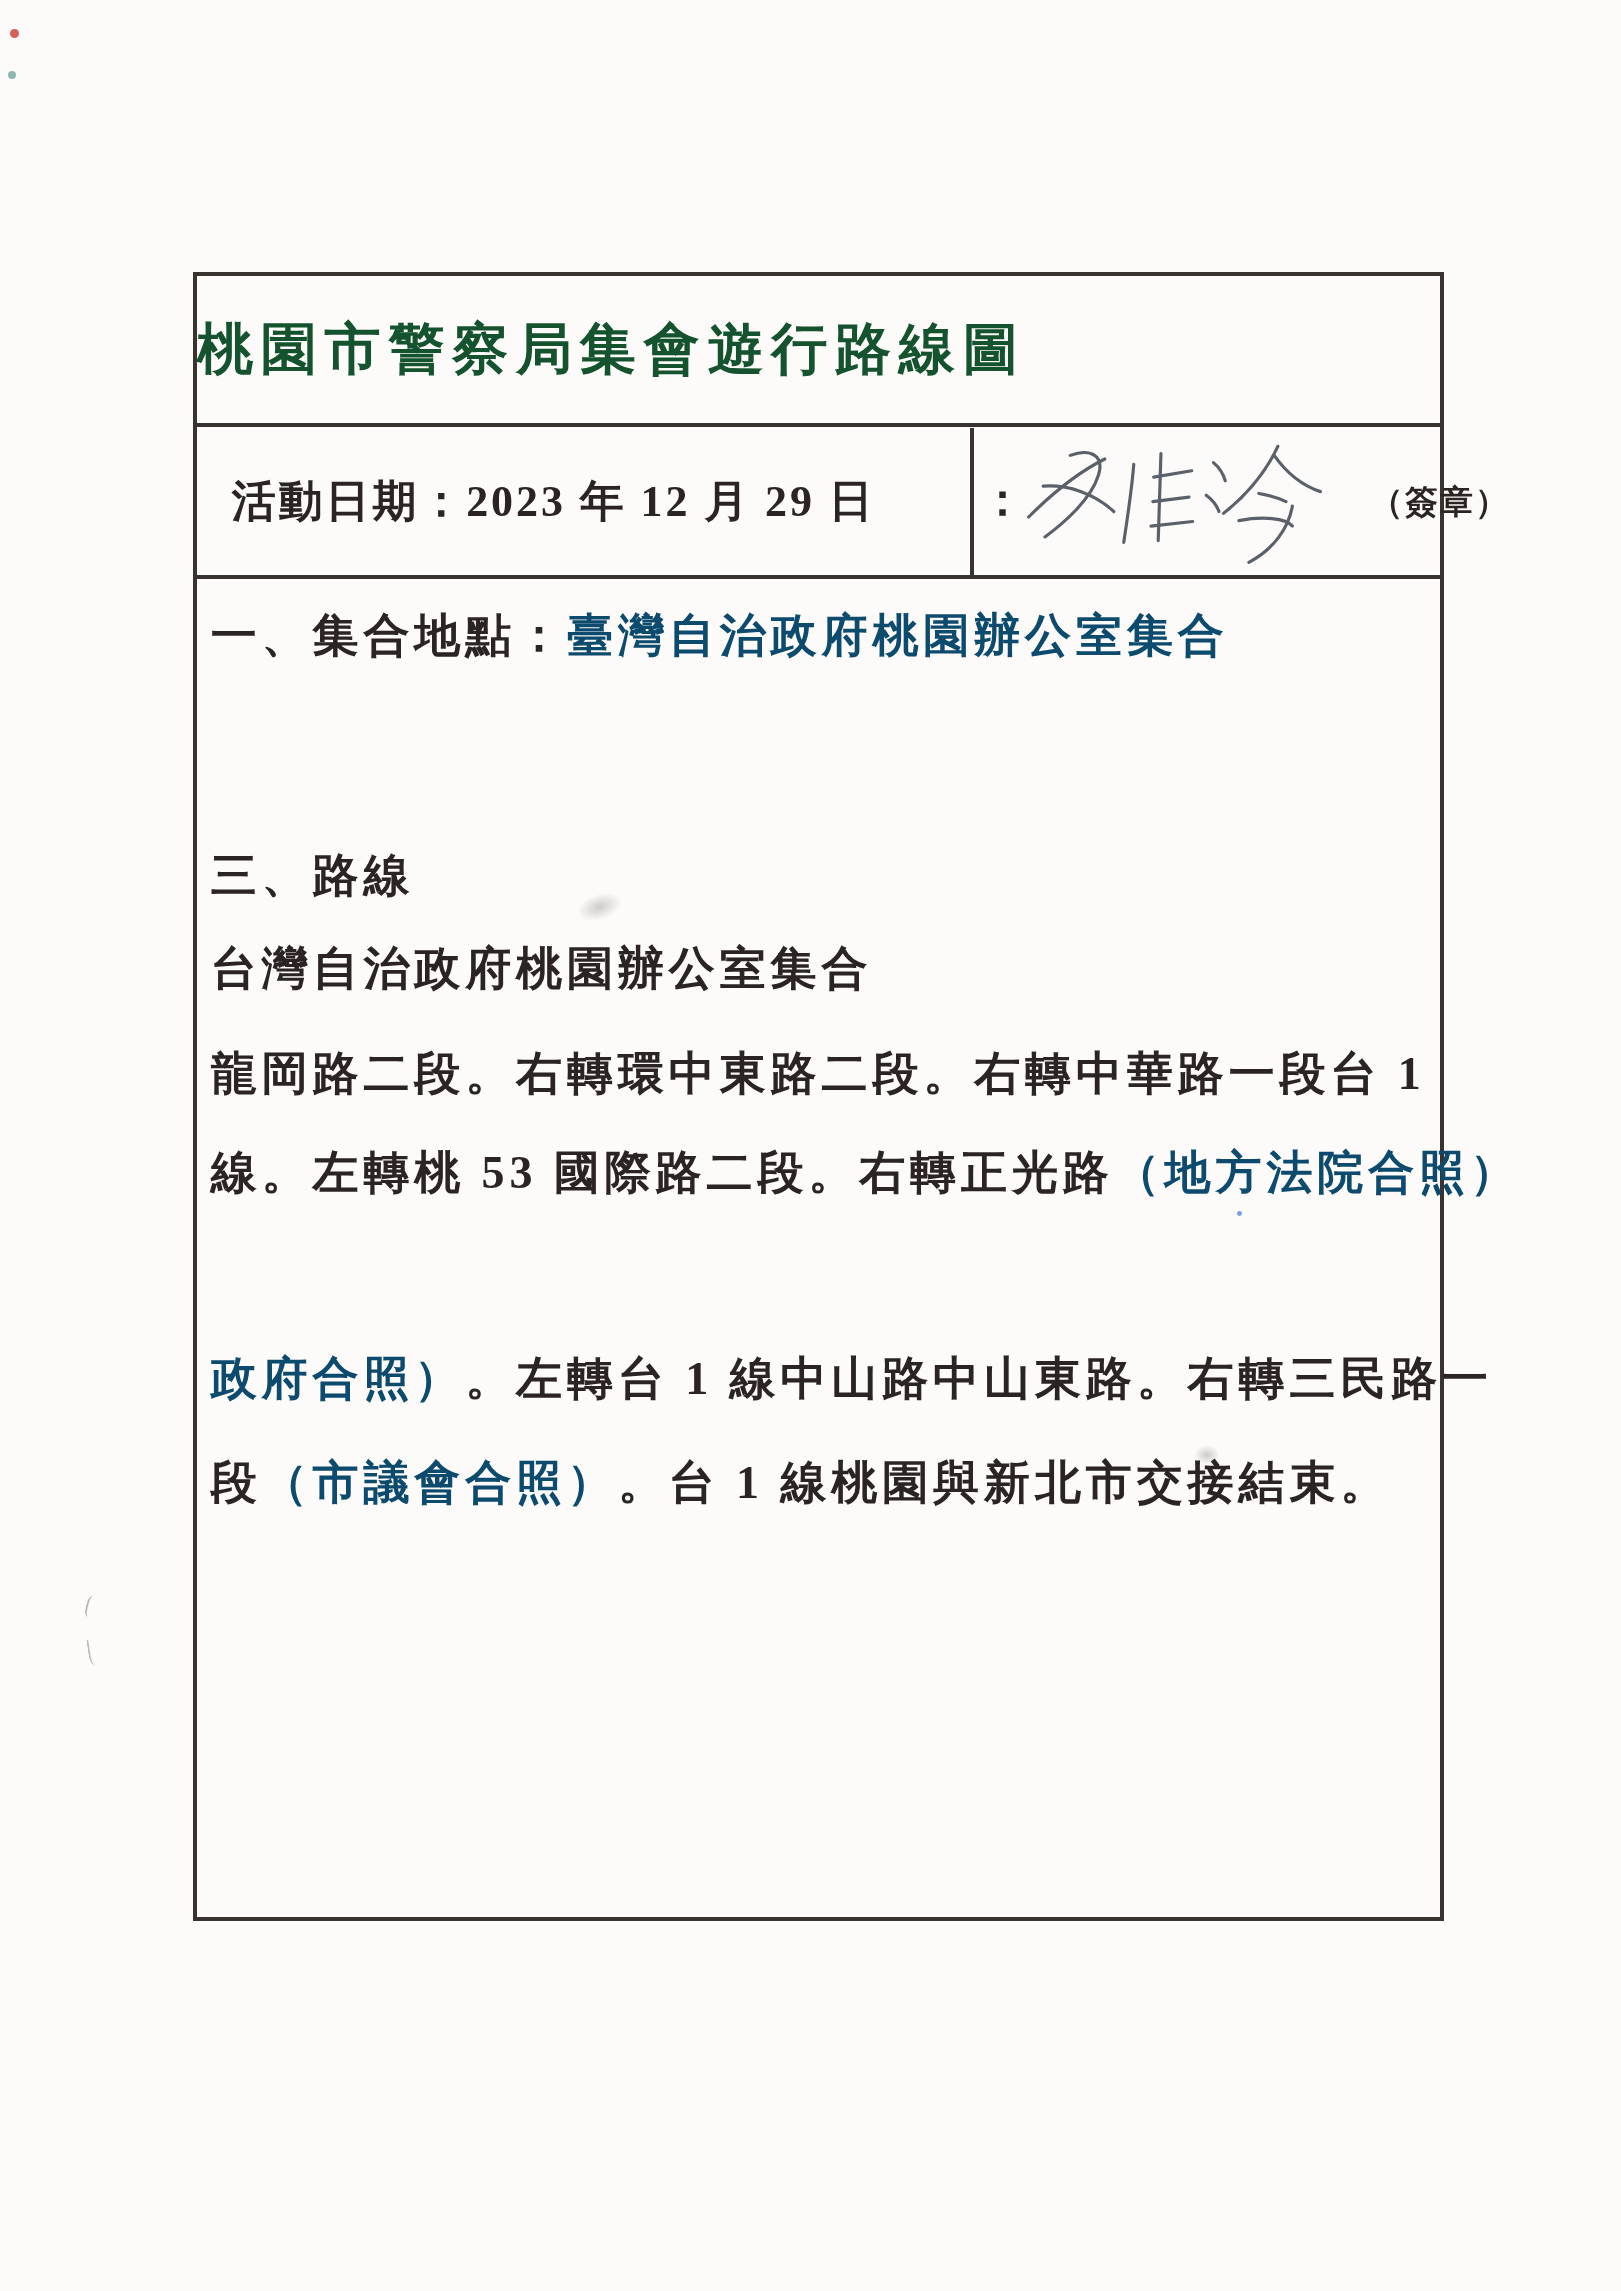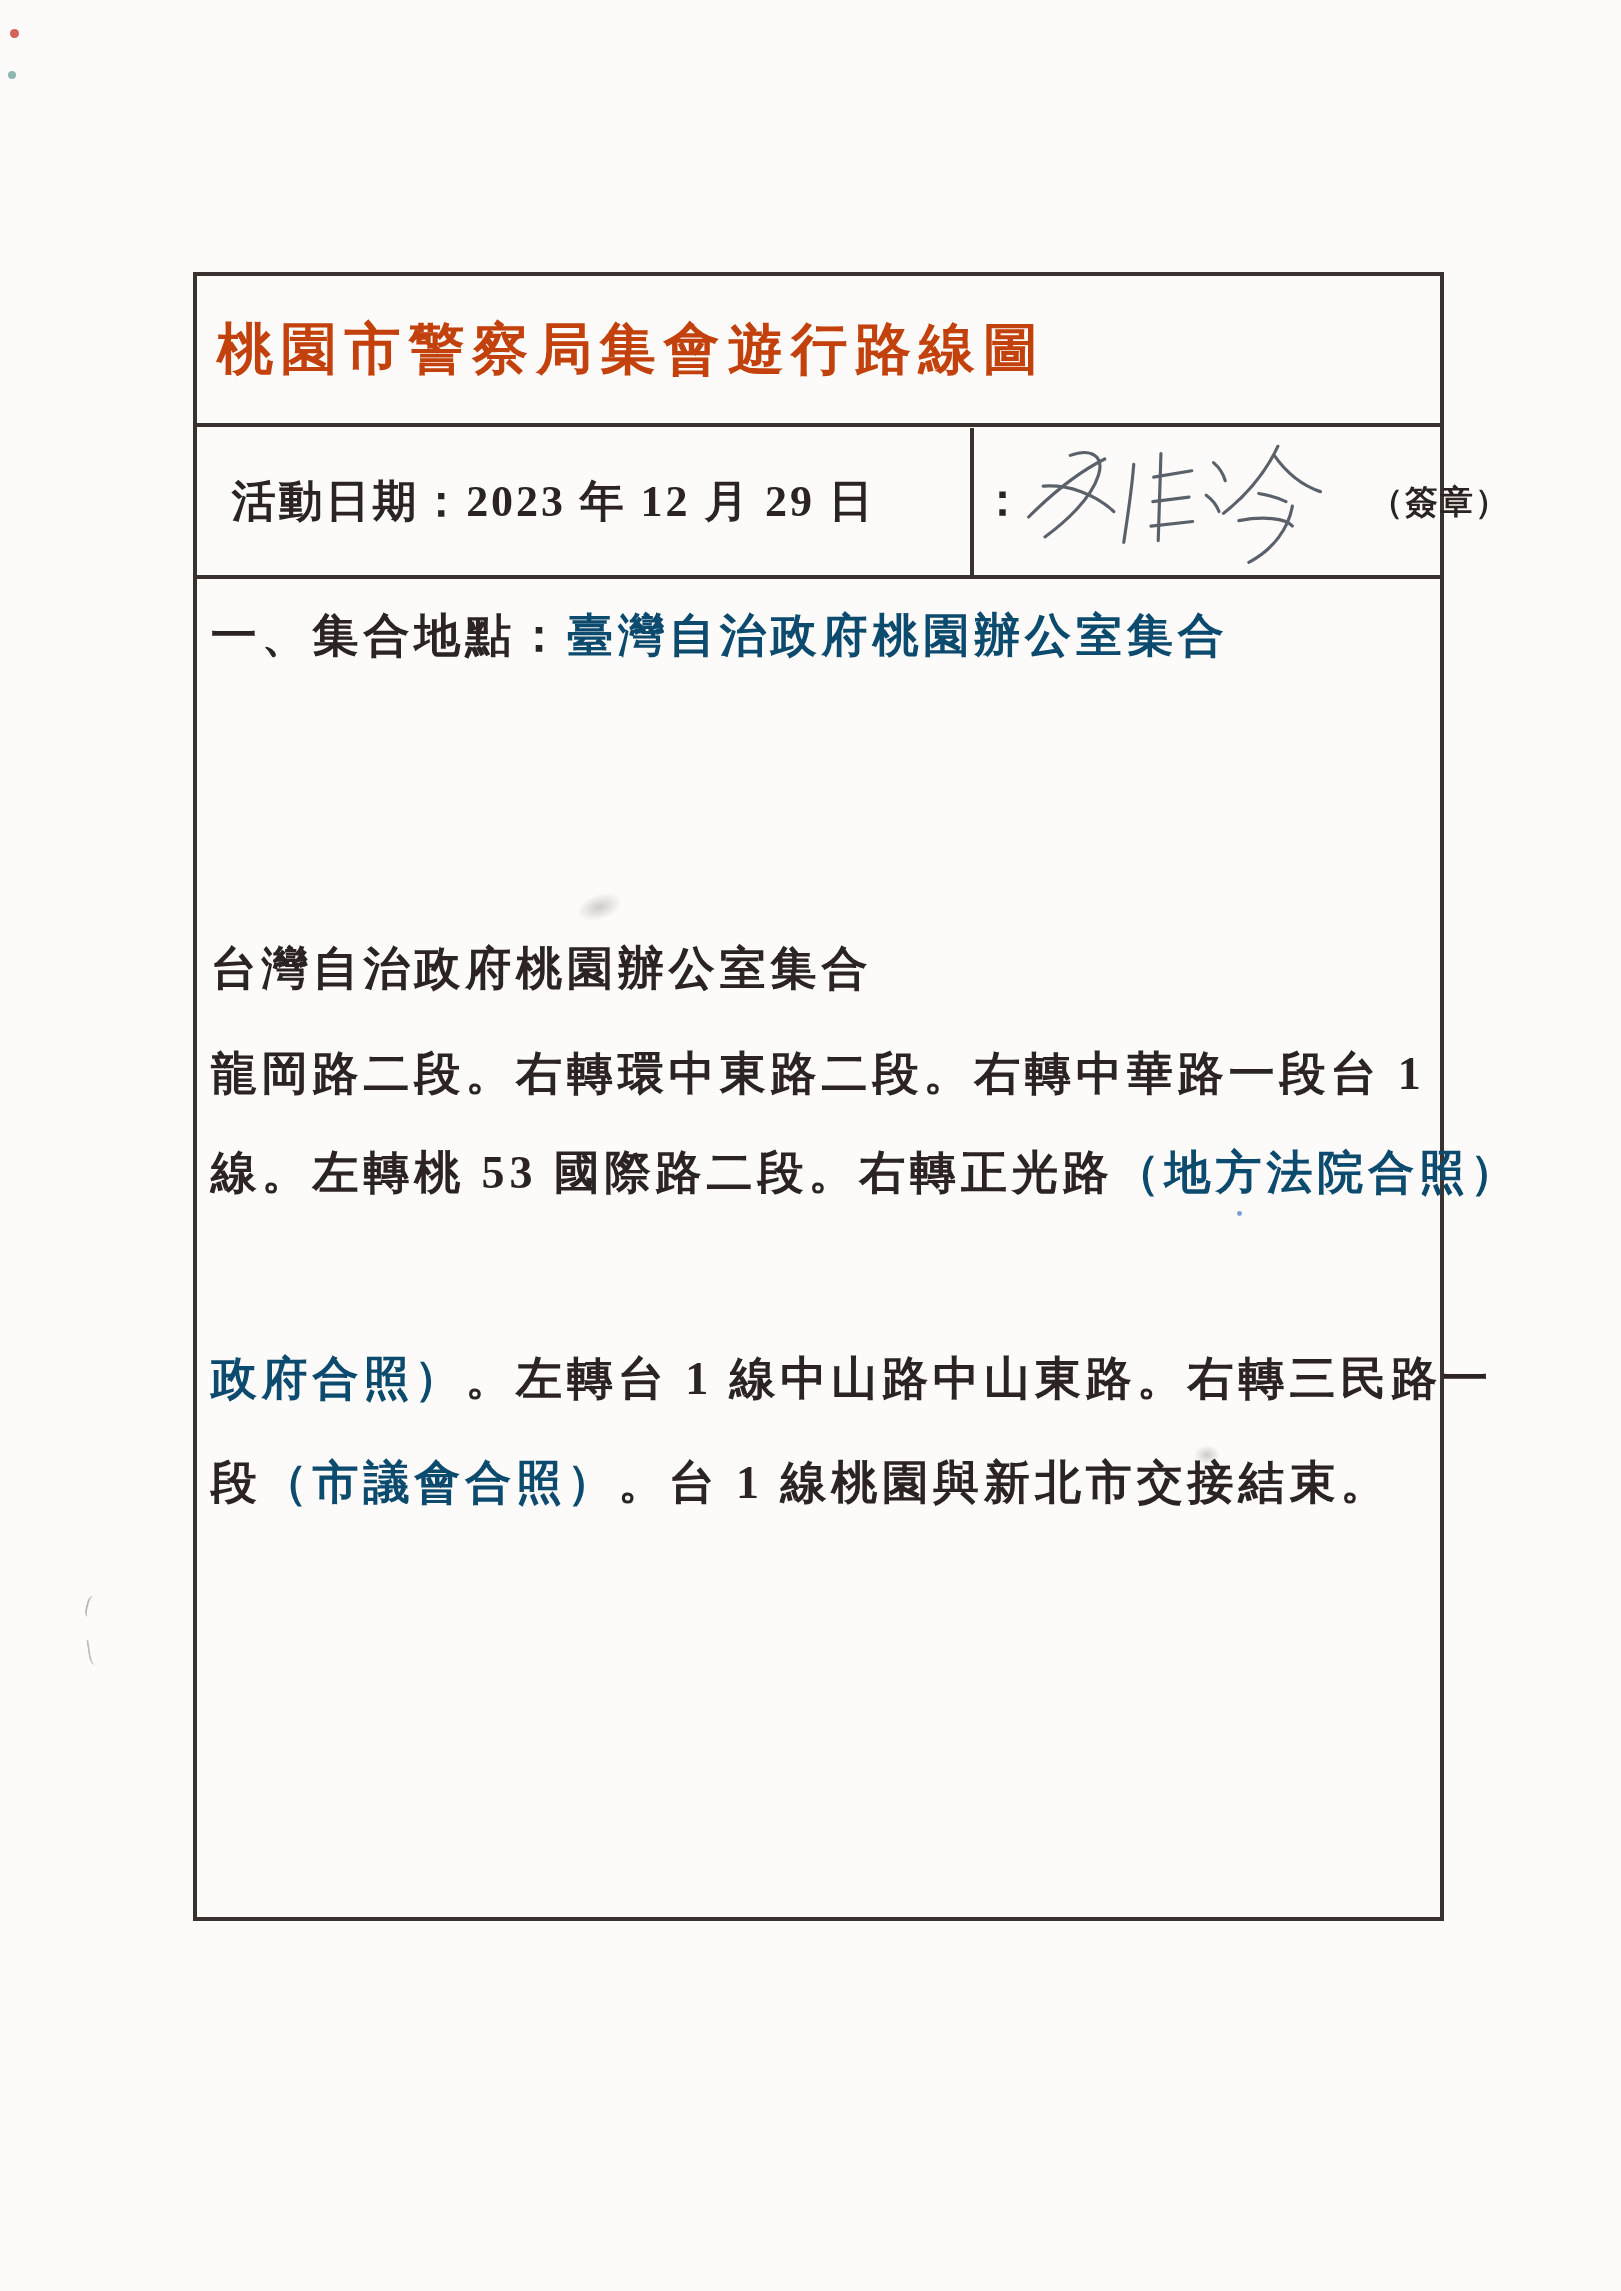--- a/index.html
+++ b/index.html
@@ -17,23 +17,23 @@
     width:1243px;height:1641px;
     border:4.9px solid #3a322e;
     background:transparent;
   }
   .title-row{
     position:absolute;left:0;top:0;width:100%;height:147px;
     border-bottom:4.9px solid #3a322e;
     display:flex;align-items:center;
   }
   .title-row h1{
-    margin:0;padding-left:20px;
+    margin:0;padding-left:0;
     font-size:56px;font-weight:700;letter-spacing:7.8px;
-    color:#c2410c;white-space:nowrap;
+    color:#14532d;white-space:nowrap;
   }
   .date-row{
     position:absolute;left:0;top:152px;width:100%;height:147px;
     border-bottom:4.9px solid #3a322e;
     display:flex;
   }
   .date-cell{
     width:756px;height:100%;
     border-right:4.9px solid #3a322e;
     display:flex;align-items:center;
@@ -127,20 +127,21 @@
           <path d="M244,100 C270,95 296,97 303,106"></path>
           <path d="M303,84 C299,108 282,132 255,146"></path>
         </svg>
         <span class="stamp-note">（簽章）</span>
       </div>
     </div>
 
     <p class="line" style="top:318px"><span class="ink">一、集合地點：</span><span class="red">臺灣自治政府桃園辦公室集合</span></p>
 
 
+    <p class="line" style="top:558px"><span class="ink">三、路線</span></p>
 
     <p class="line" style="top:651px"><span class="ink">台灣自治政府桃園辦公室集合</span></p>
 
     <p class="line" style="top:756px"><span class="ink">龍岡路二段。右轉環中東路二段。右轉中華路一段台 1</span></p>
 
     <p class="line" style="top:855px"><span class="ink">線。左轉桃 53 國際路二段。右轉正光路</span><span class="red">（地方法院合照）</span></p>
 
 
     <p class="line" style="top:1061px"><span class="red">政府合照）</span><span class="ink">。左轉台 1 線中山路中山東路。右轉三民路一</span></p>
 

